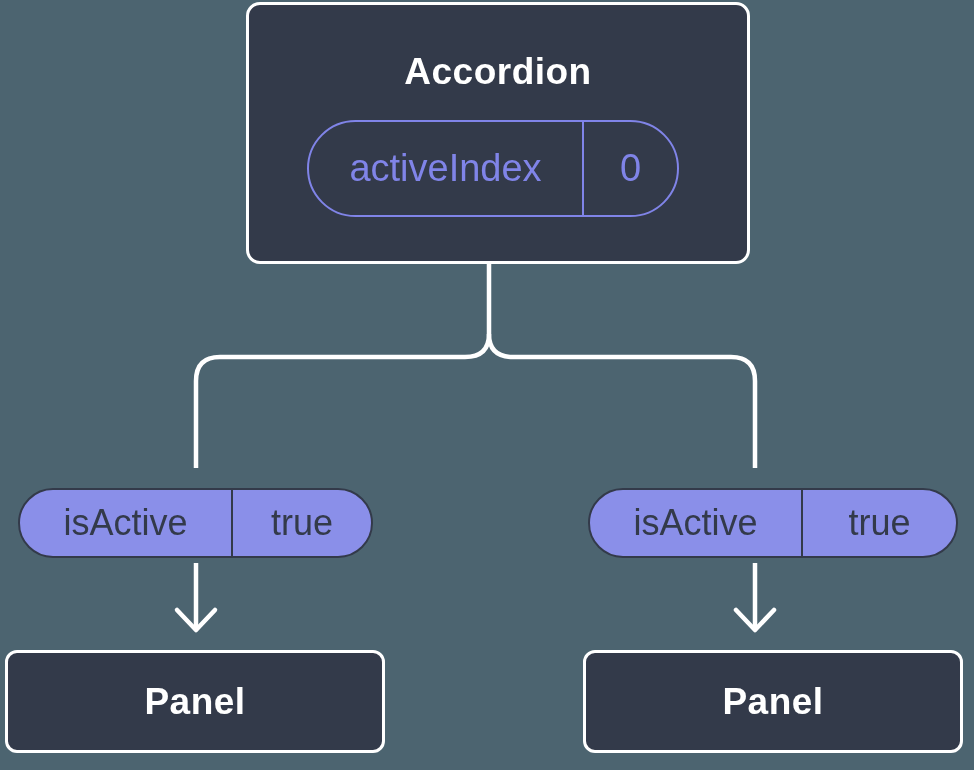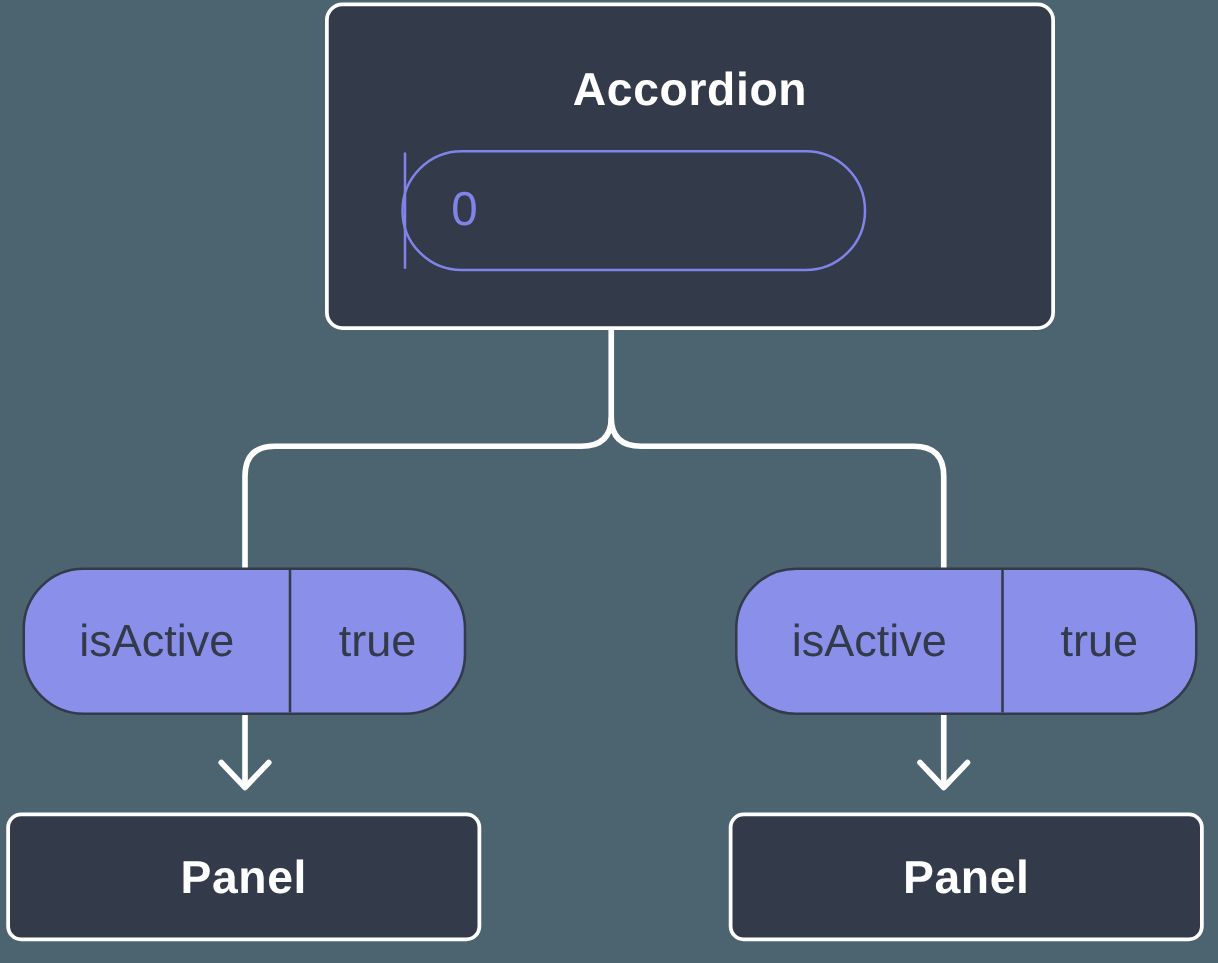--- a/index.html
+++ b/index.html
@@ -31,23 +31,23 @@
   }
   .node {
     position: absolute;
     box-sizing: border-box;
     background: var(--node-fill, #333a4a);
     border: 3px solid var(--node-border, #ffffff);
     border-radius: 14px;
     z-index: 1;
   }
   .root-node {
-    left: 260px;
+    left: 246px;
     top: 2px;
-    width: 584px;
+    width: 504px;
     height: 262px;
   }
   .root-title {
     position: absolute;
     left: 0;
     right: 0;
     top: 46px;
     text-align: center;
     color: var(--light-text, #ffffff);
     font-size: 37px;
@@ -77,22 +77,22 @@
   .prop-pill .seg-value {
     flex: 0 0 93px;
     border-left: 2.5px solid var(--pill-outline, #8084e8);
     display: flex;
     align-items: center;
     justify-content: center;
   }
   .state-pill {
     position: absolute;
     box-sizing: border-box;
-    top: 454px;
-    height: 118px;
+    top: 488px;
+    height: 70px;
     background: var(--pill-fill, #8a8fe9);
     border: 2.5px solid var(--dark-text, #333a4a);
     border-radius: 49px;
     display: flex;
     align-items: stretch;
     color: var(--dark-text, #333a4a);
     font-size: 36px;
     z-index: 1;
   }
   .state-pill .seg-name {
@@ -136,20 +136,21 @@
     <path d="M489 334 Q489 357 513 357 L731 357 Q755 357 755 381 L755 468"></path>
     <path d="M196 563 L196 627"></path>
     <path class="arrowhead" d="M177 610 L196 630 L215 610"></path>
     <path d="M755 563 L755 627"></path>
     <path class="arrowhead" d="M736 610 L755 630 L774 610"></path>
   </svg>
 
   <div class="node root-node">
     <div class="root-title">Accordion</div>
     <div class="prop-pill">
+      <div class="seg-name">activeIndex</div>
       <div class="seg-value">0</div>
     </div>
   </div>
 
   <div class="state-pill state-pill-left">
     <div class="seg-name">isActive</div>
     <div class="seg-value">true</div>
   </div>
 
   <div class="state-pill state-pill-right">

